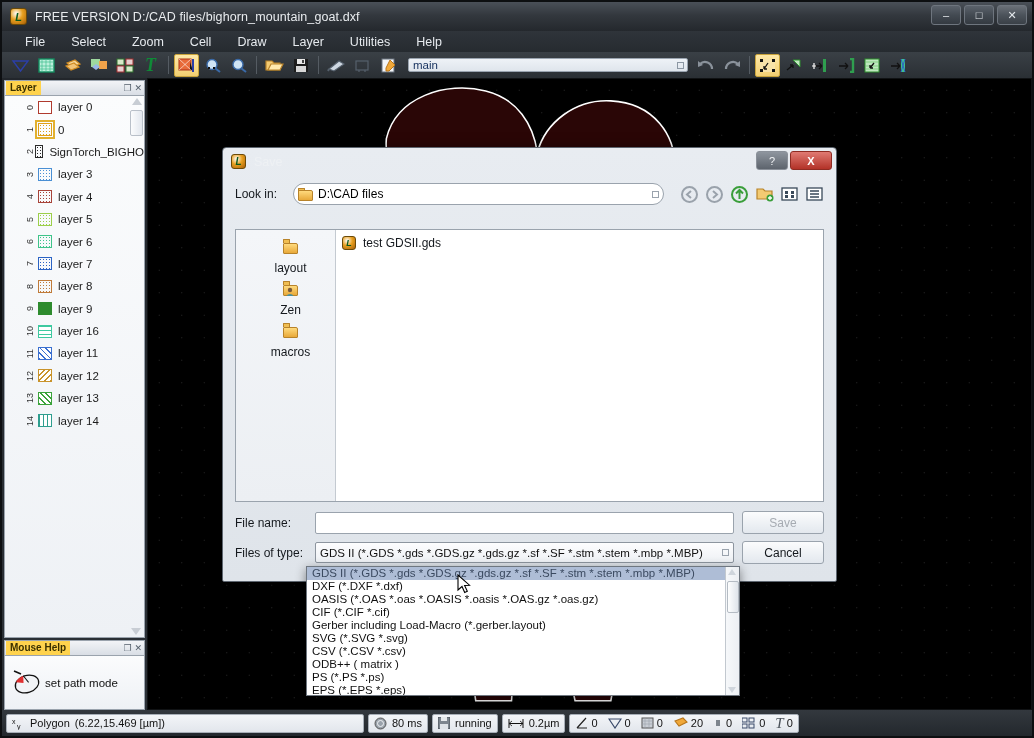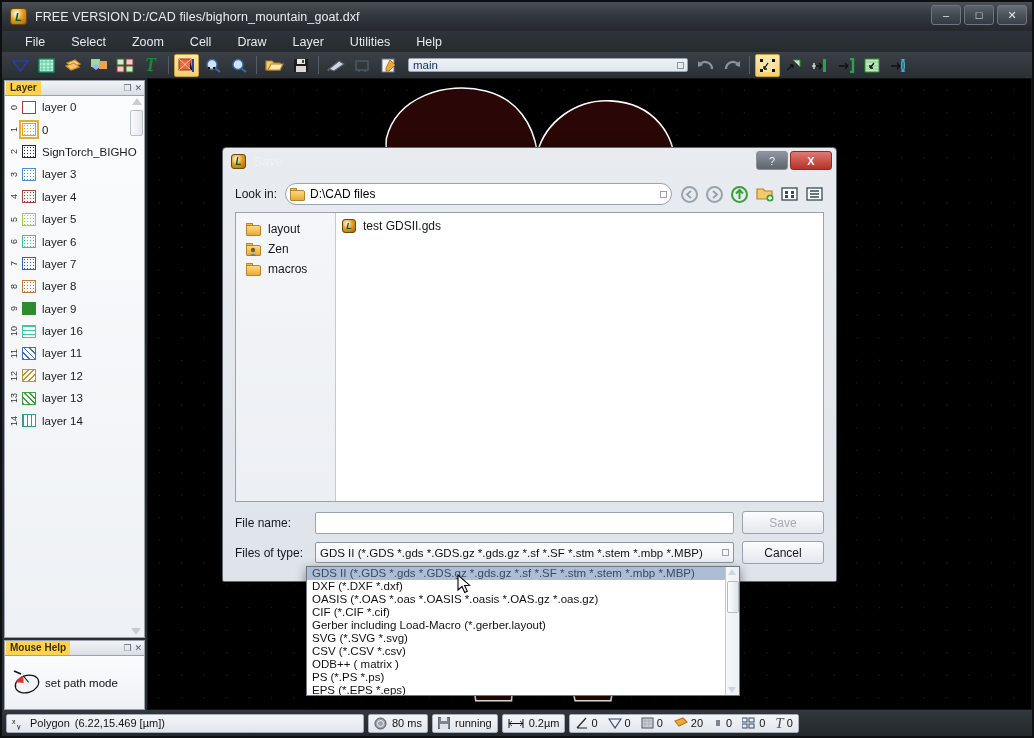--- a/index.html
+++ b/index.html
@@ -76,21 +76,21 @@
   }
   .panel-head .tag {
     background:#ffd34d; color:#3a3000; font-size:10px; font-weight:bold;
     padding:0 4px; line-height:14px; height:14px; margin-left:1px;
   }
   .panel-head .hbtns { position:absolute; right:2px; display:flex; gap:3px; color:#55606c; font-size:9px;}
   .layerlist {
     flex:1 1 auto; background:linear-gradient(to bottom,#fbfcfd,#eef1f5);
     border:1px solid #9aa3ad; border-top:none; position:relative; overflow:hidden;
   }
-  .lrow { height:22.4px; display:flex; align-items:center; padding-left:4px; position:relative;}
+  .lrow { height:22.4px; display:flex; align-items:center; padding-left:20px; position:relative;}
   .lrow.sel .lname, .lrow.sel .swatch { }
   .lrow.sel .swatch { outline:2px solid #e2b02e; outline-offset:1px; }
   .lnum { width:13px; color:#333; font-size:9px; text-align:center;
           writing-mode:vertical-rl; transform:rotate(180deg); }
   .swatch { width:14px; height:13px; border:1px solid #222; margin-right:6px; }
   .lname { color:#1b1b1b; font-size:11.5px; white-space:nowrap; }
   .lscroll { position:absolute; right:1px; top:2px; bottom:2px; width:13px; }
   .lscroll .arrow { width:0;height:0;margin:0 auto; }
   .lscroll .up { border-left:5px solid transparent;border-right:5px solid transparent;border-bottom:7px solid #c8cdd4;}
   .lscroll .dn { border-left:5px solid transparent;border-right:5px solid transparent;border-top:7px solid #c8cdd4; position:absolute; bottom:0; left:1px;}
@@ -143,33 +143,33 @@
     display:flex;align-items:center;justify-content:center;border:1px solid #6b4a08;
   }
   .dlg-title .dtxt { color:#eef1f4; font-size:12.5px; }
   .dlg-btns { position:absolute; right:4px; top:3px; display:flex; gap:2px;}
   .dlg-btn { width:32px;height:19px;border:1px solid #8a9099;border-radius:3px;
      display:flex;align-items:center;justify-content:center;font-size:11px;color:#f0f2f4;
      background:linear-gradient(to bottom,#8e959e,#5d646d);}
   .dlg-btn.x { background:linear-gradient(to bottom,#e07a72,#b33228); border-color:#8f2b22;
      width:42px; color:#fff; font-weight:bold;}
   .dlg-body { flex:1 1 auto; padding:8px 12px 10px 12px; display:flex; flex-direction:column; }
-  .lookin-row { display:flex; align-items:center; gap:8px; margin-bottom:7px; }
+  .lookin-row { display:flex; align-items:center; gap:16px; margin-bottom:24px; }
   .lbl { font-size:12px; color:#15191e; }
   .combo {
     flex:1; height:22px; background:#fff; border:1px solid #9aa3ad; border-radius:11px;
     display:flex; align-items:center; padding:0 4px; gap:5px; position:relative;
   }
   .combo .mini { position:absolute; right:4px; width:7px;height:7px;border:1px solid #9aa3ad;}
   .navbtns { display:flex; align-items:center; gap:6px; }
   .navbtn { width:19px;height:19px;display:flex;align-items:center;justify-content:center;}
   .filearea { flex:1 1 auto; display:flex; border:1px solid #9aa3ad; background:#fff; min-height:0; }
   .shortcuts { width:100px; flex:0 0 100px; border-right:1px solid #c4cad1;
                background:linear-gradient(to bottom,#f4f6f9,#eceff3); padding-top:6px;}
-  .sc-item { display:flex; align-items:center; gap:7px; padding:3px 0 3px 10px; font-size:12px; color:#14181d;}
+  .sc-item { display:flex; align-items:center; gap:7px; padding:3px 0 3px 10px; font-size:12px; color:#14181d;flex-direction:column;}
   .files { flex:1; padding:6px 0 0 6px; }
   .file-item { display:flex; align-items:center; gap:7px; font-size:12px; color:#14181d;}
   .folder { width:15px;height:13px; position:relative; flex:0 0 15px;}
   .folder .fb { position:absolute; left:0; bottom:0; width:15px;height:11px;
      background:linear-gradient(to bottom,#ffda7d,#e8a93a); border:1px solid #b8832a; border-radius:1px 2px 1px 1px;}
   .folder .ft { position:absolute; left:0; top:0; width:7px;height:4px;
      background:#f0be52; border:1px solid #b8832a; border-bottom:none; border-radius:1px 1px 0 0;}
   .bottomrows { margin-top:9px; }
   .brow { display:flex; align-items:center; gap:8px; margin-bottom:7px; position:relative;}
   .brow .lbl { width:72px; flex:0 0 72px; font-size:12px; }

